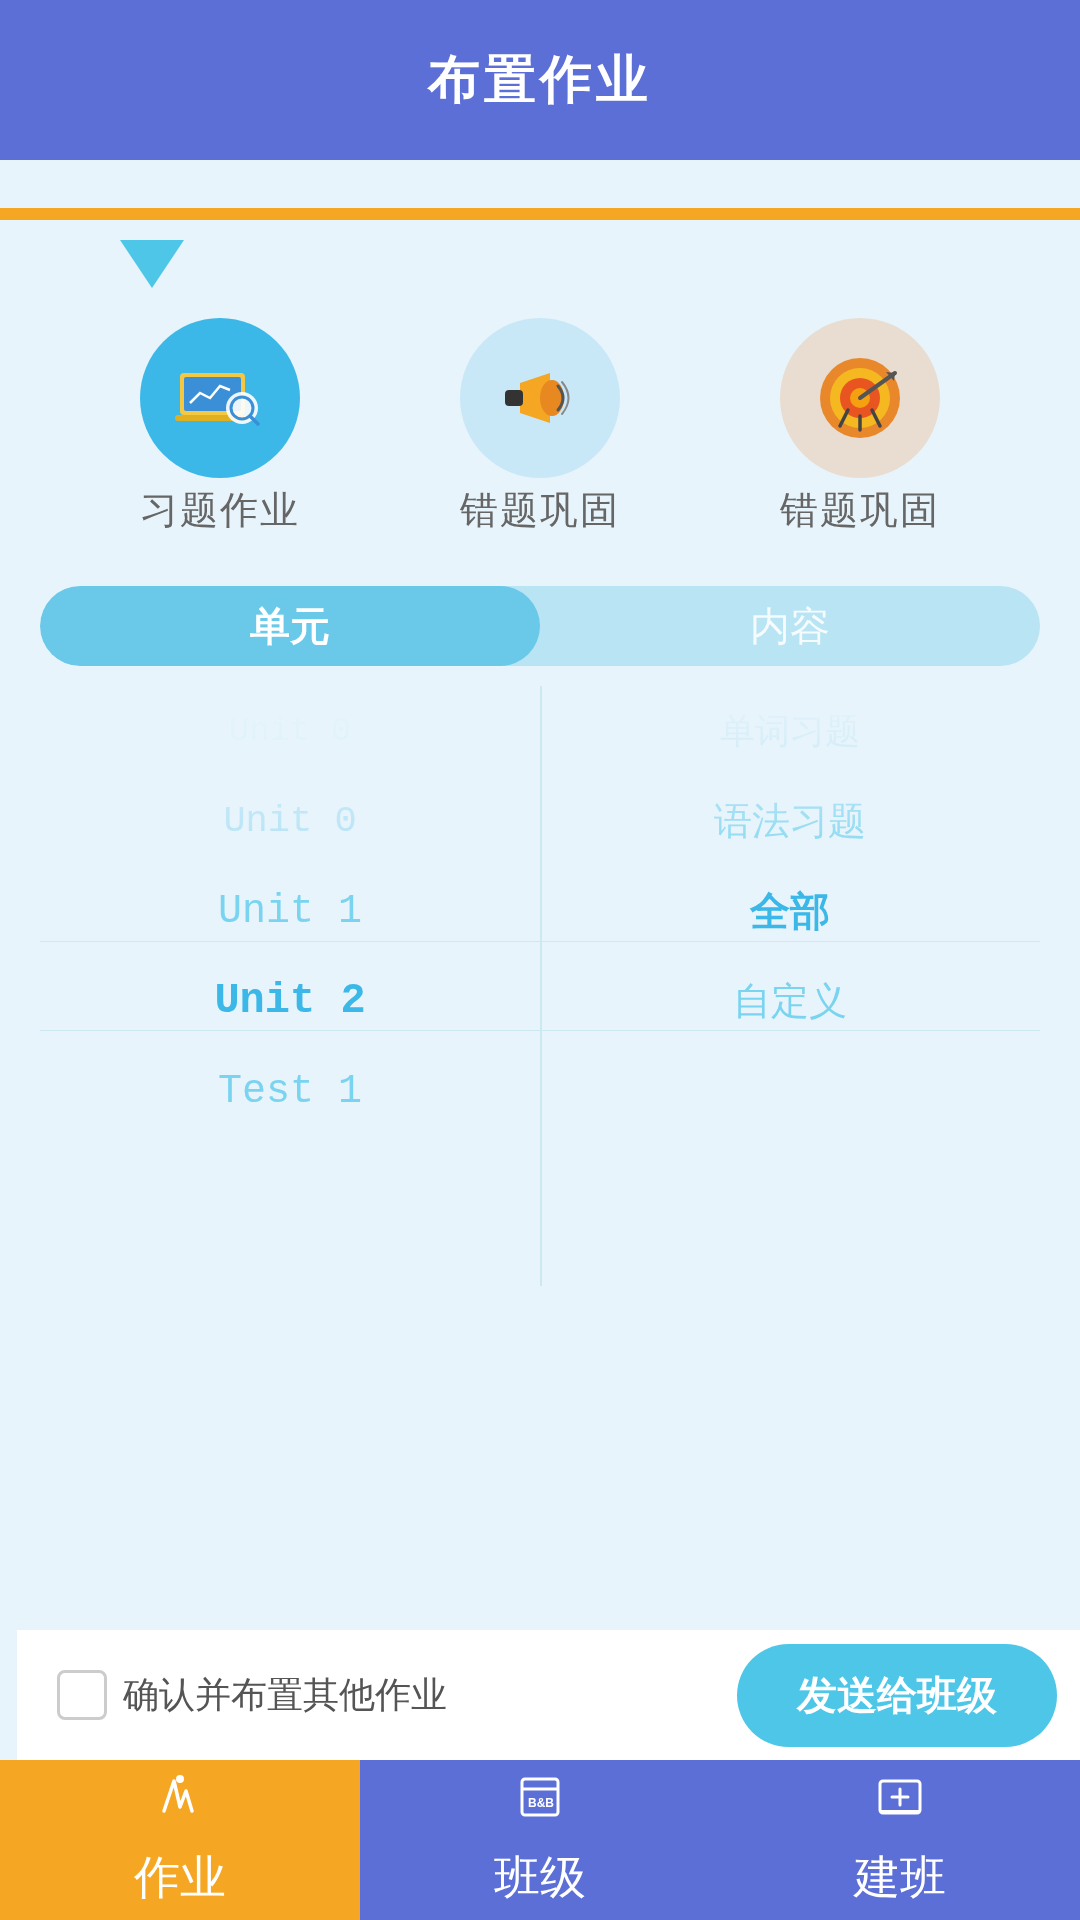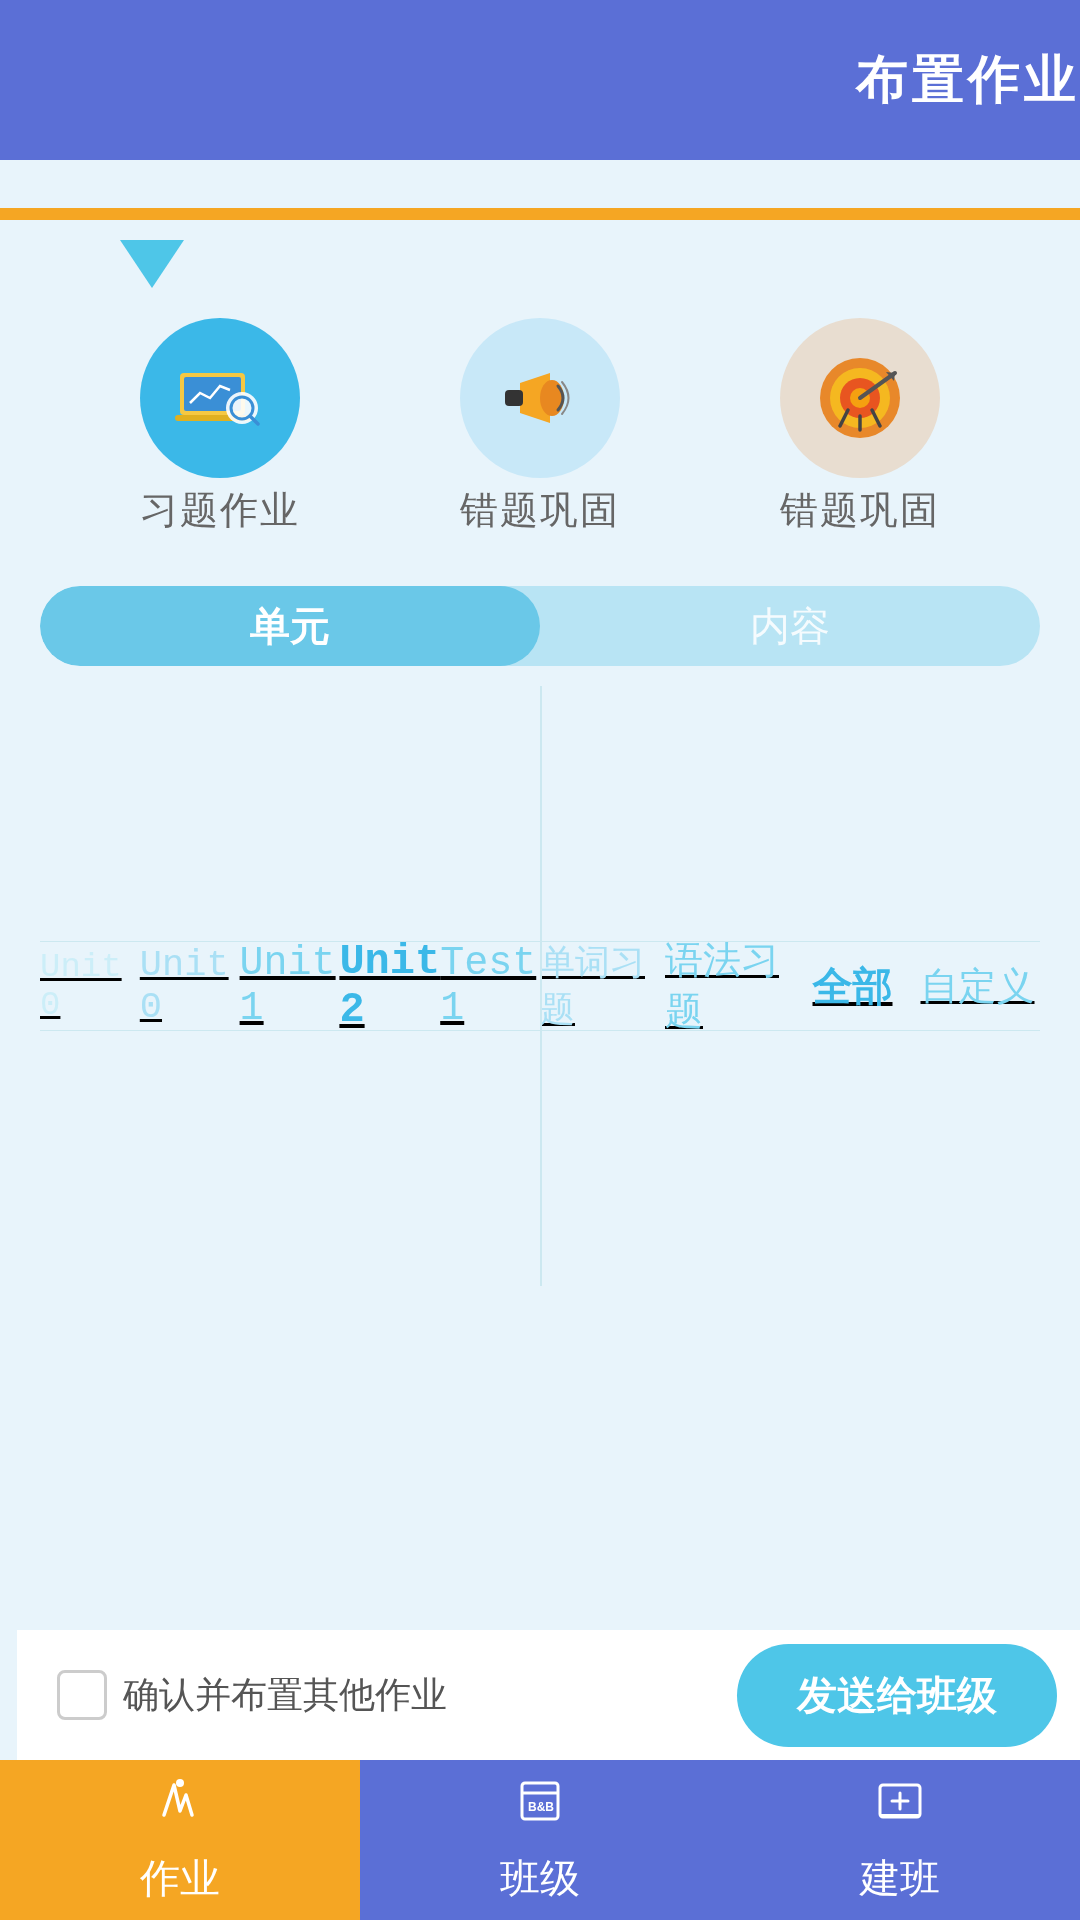--- a/index.html
+++ b/index.html
@@ -12,21 +12,21 @@
       overflow-x: hidden;
     }
 
     
     .header {
       background: #5b6fd6;
       width: 100%;
       height: 160px;
       display: flex;
       align-items: center;
-      justify-content: flex-end;
+      justify-content: center;
       position: relative;
     }
     .header-title {
       color: white;
       font-size: 52px;
       font-weight: 600;
       letter-spacing: 4px;
     }
     .header-wave {
       width: 100%;
@@ -151,24 +151,23 @@
     .picker-area {
       display: flex;
       margin-top: 20px;
       height: 600px;
       position: relative;
     }
     .picker-column {
       flex: 1;
       overflow: hidden;
       display: flex;
-      flex-direction: row;
+      flex-direction: column;
       align-items: center;
       position: relative;
-      text-decoration: underline;
     }
     .picker-column::before,
     .picker-column::after {
       content: '';
       position: absolute;
       left: 0;
       right: 0;
       height: 160px;
       z-index: 2;
       pointer-events: none;
@@ -271,21 +270,21 @@
       gap: 12px;
     }
     .bottom-tab-active {
       background: #f5a623;
     }
     .bottom-tab-inactive {
       background: #5b6fd6;
     }
     .bottom-tab-label {
       color: white;
-      font-size: 40px;
+      font-size: 46px;
     }
     .bottom-icon {
       font-size: 50px;
       color: white;
     }
 
     
     .action-bar {
       position: fixed;
       bottom: 160px;

